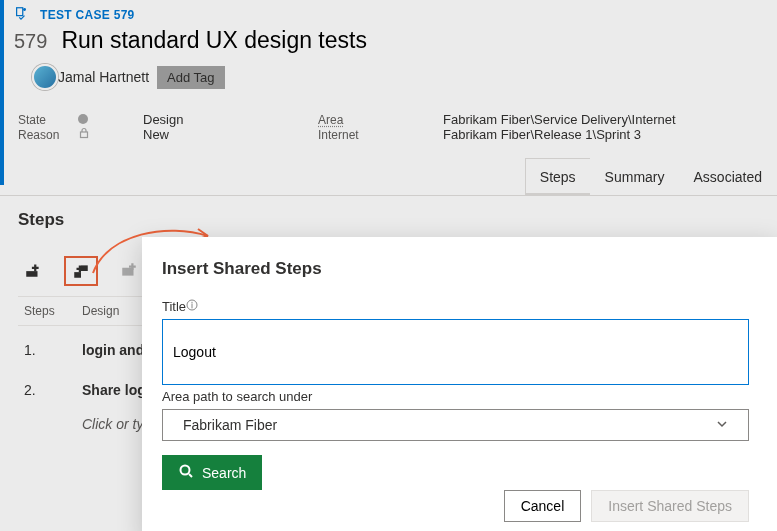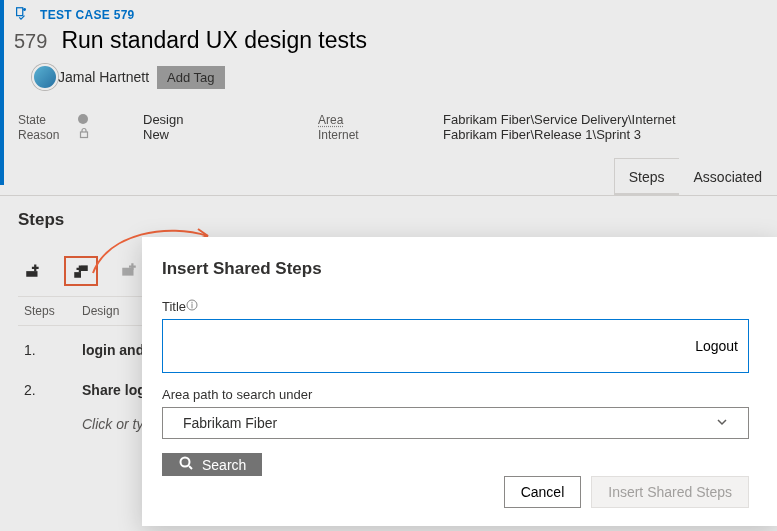--- a/index.html
+++ b/index.html
@@ -57,24 +57,24 @@
   .step-placeholder { font-style: italic; color: #605e5c; padding: 6px 0 0 58px; }
 
   
   .arrow-svg { position: absolute; left: 78px; top: 218px; width: 150px; height: 60px; z-index: 2; pointer-events: none; }
 
   
   .dialog { position: absolute; left: 142px; top: 237px; width: 635px; background: #fff; z-index: 3; box-shadow: 0 6px 24px rgba(0,0,0,.18); padding: 22px 28px 18px 20px; }
   .dlg-title { font-size: 17px; font-weight: 600; margin-bottom: 20px; color: #323130; }
   .dlg-field-label { font-size: 13px; color: #323130; margin-bottom: 5px; display: flex; align-items: center; }
   .info-icon { width: 12px; height: 12px; color: #888; }
-  .dlg-input { width: 100%; border: 1px solid #0078d4; padding: 18px 10px; font-size: 14px; outline: none; margin-bottom: 14px; text-align: right; }
+  .dlg-input { width: 100%; border: 1px solid #0078d4; padding: 24px 10px; font-size: 14px; outline: none; margin-bottom: 4px; }
   .dlg-select { width: 100%; border: 1px solid #8a8886; padding: 7px 20px; font-size: 14px; background: #fff; display: flex; justify-content: space-between; align-items: center; margin-bottom: 14px; }
   .chev { width: 12px; height: 12px; }
-  .search-btn { background: #737373; color: #fff; border: none; padding: 2px 16px; font-size: 14px; display: inline-flex; align-items: center; gap: 8px; cursor: pointer; }
+  .search-btn { background: #15803d; color: #fff; border: none; padding: 8px 16px; font-size: 14px; display: inline-flex; align-items: center; gap: 8px; cursor: pointer; }
   .search-btn svg { width: 16px; height: 16px; }
   .dlg-footer { display: flex; justify-content: flex-end; gap: 10px; }
   .btn-secondary { background: #fff; border: 1px solid #8a8886; padding: 7px 16px; font-size: 14px; cursor: pointer; }
   .btn-disabled { background: #f3f2f1; border: 1px solid #e1dfdd; color: #a19f9d; padding: 7px 16px; font-size: 14px; }
 </style>
 </head>
 <body>
 
 <div class="workitem-shell">
   <div class="left-accent"></div>
@@ -115,20 +115,21 @@
           <path d="M4 5V3.5a2 2 0 014 0V5"></path>
         </svg>
     </span>
     <span class="state-val">New</span>
     <span class="fld-label">Internet</span>
     <span class="state-val">Fabrikam Fiber\Release 1\Sprint 3</span>
   </div>
 
   <div class="tabs-row">
     <div class="tab active">Steps</div>
+    <div class="tab">Summary</div>
     <div class="tab">Associated</div>
   </div>
 
   <div class="steps-section">
     <div class="steps-title">Steps</div>
 
     <div class="steps-toolbar">
       <span>
         <svg class="tb-icon" viewBox="0 0 16 16" fill="#323130">
             <path d="M8 2v4H4v2h4v4h2V8h0V6H10V2z" opacity=".0"></path>

